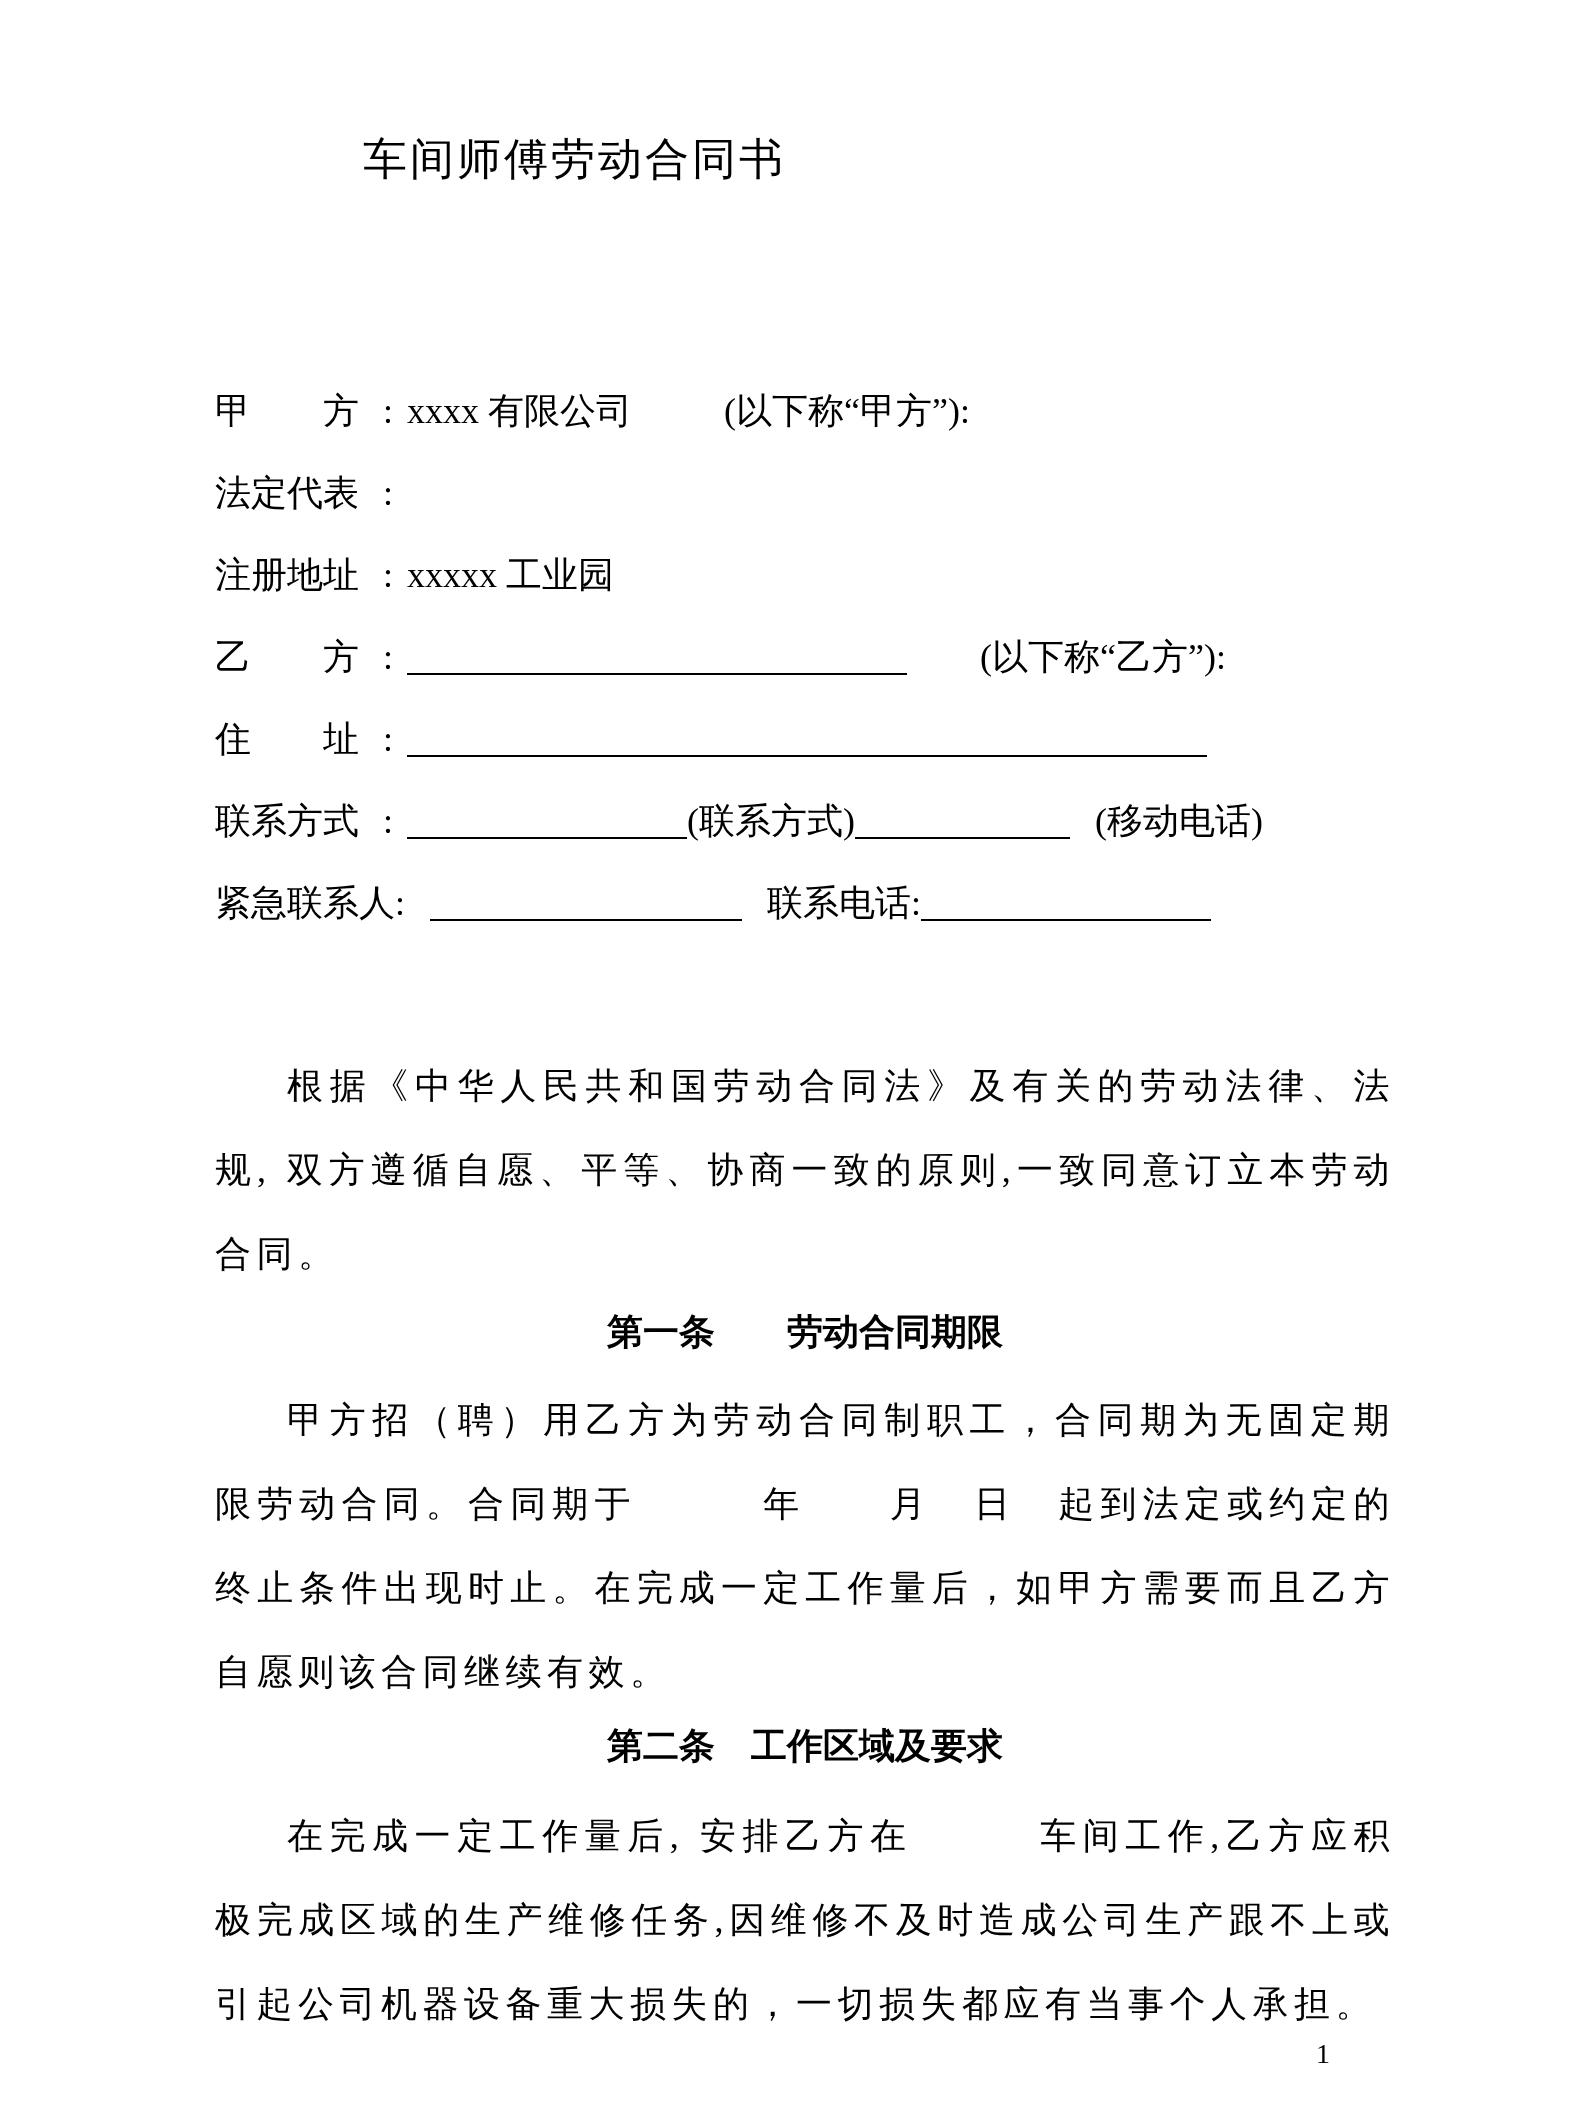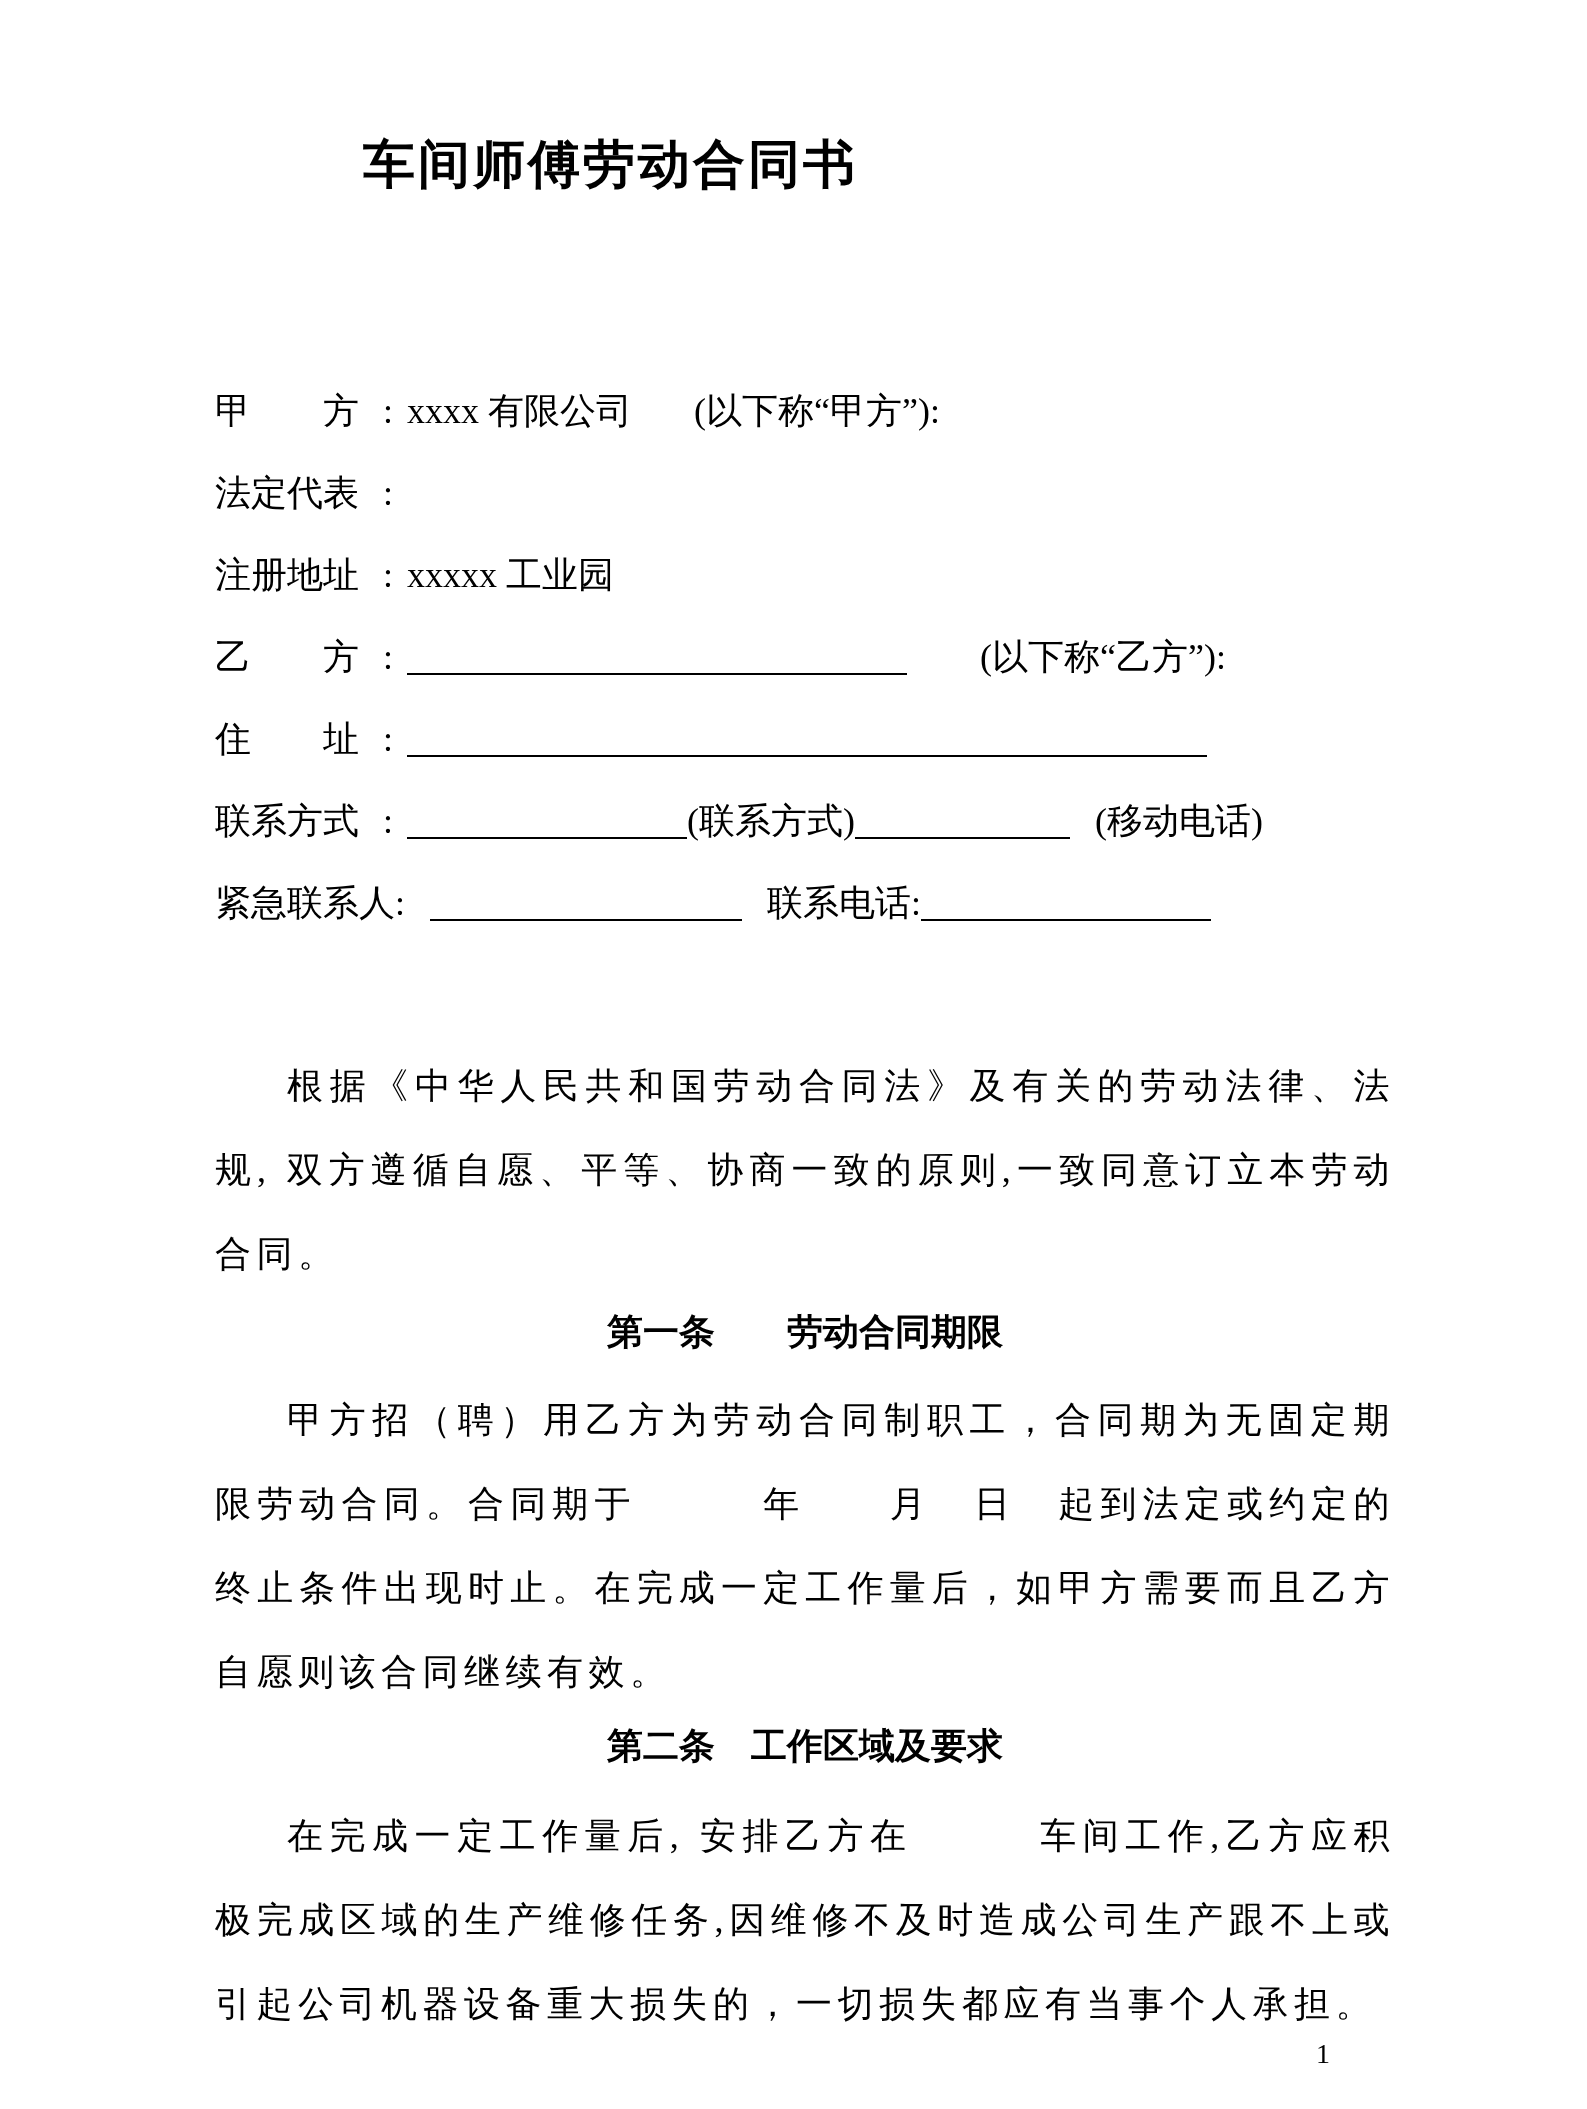--- a/index.html
+++ b/index.html
@@ -9,40 +9,40 @@
     height:2109px;
     background:#ffffff;
     color:#000;
     font-family:"Liberation Serif","DejaVu Serif",serif;
     overflow:hidden;
   }
   .doc-title{
     position:absolute;
     left:363px;
     top:130px;
-    font-size:52px;
-    font-weight:bold;
+    font-size:44px;
+    font-weight:normal;
     letter-spacing:3px;
     white-space:nowrap;
   }
   .party-block{
     position:absolute;
     left:215px;
     top:370px;
     width:1200px;
     font-size:36px;
     line-height:82px;
     white-space:nowrap;
   }
   .p-line{height:82px;}
   .lbl{display:inline-block;min-width:144px;}
   .lbl5{display:inline-block;}
   .col{margin:0 14px 0 24px;}
   .val{}
-  .sfx-a{margin-left:62px;}
+  .sfx-a{margin-left:92px;}
   .sfx-b{margin-left:73px;}
   .gap25{margin-left:25px;}
   .blank{
     display:inline-block;
     border-bottom:2px solid #000;
     height:1em;
     vertical-align:-6px;
   }
   .b500{width:500px;}
   .b800{width:800px;}

